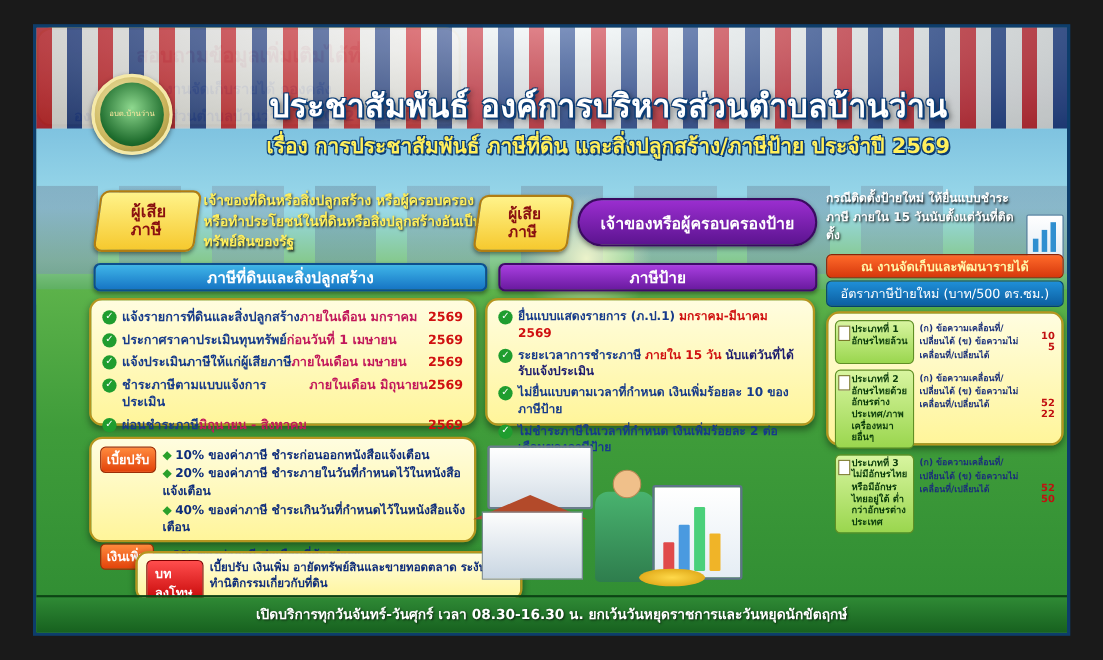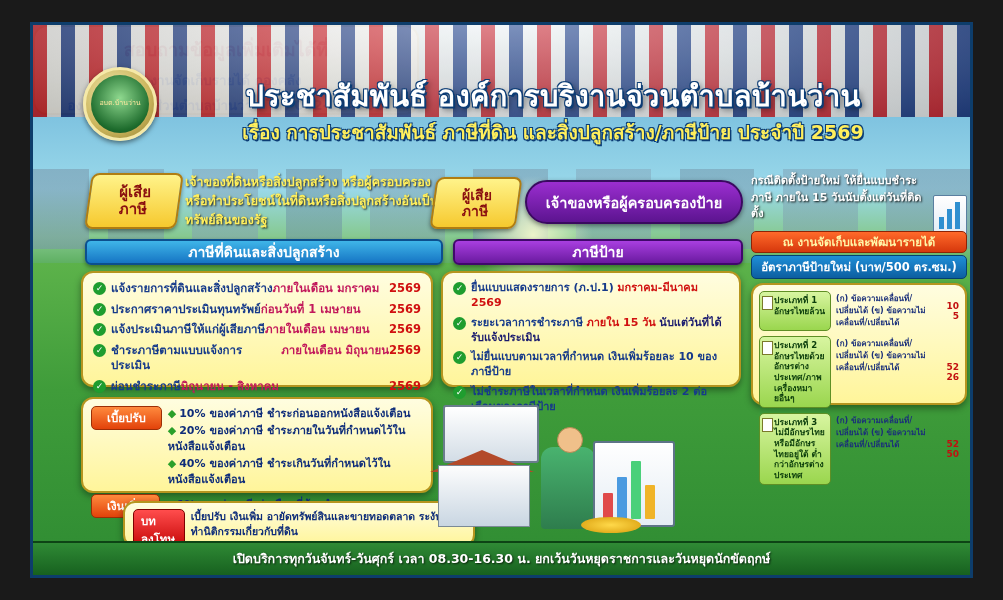--- a/index.html
+++ b/index.html
@@ -170,21 +170,21 @@
     position:absolute; left:718px; top:206px; width:216px; height:22px;
     background: linear-gradient(180deg,#ff6a2a,#d6380c);
     border:1px solid #8c2306; border-radius:5px;
     color:#fff6a8; font-weight:bold; font-size:11.5px;
     display:flex; align-items:center; justify-content:center;
   }
   .band-right2{
     position:absolute; left:718px; top:230px; width:216px; height:24px;
     background: linear-gradient(180deg,#1f8fd8,#0c5ea0);
     border:1px solid #06406f; border-radius:5px;
-    color:#ffffff; font-weight:bold; font-size:11.5px;
+    color:#ffffff; font-weight:normal; font-size:11.5px;
     display:flex; align-items:center; justify-content:center;
   }
 
   
   .card{
     position:absolute;
     background: linear-gradient(180deg,#fffde0,#fff59a);
     border:2px solid #b5951f; border-radius:12px;
     box-shadow:0 3px 7px rgba(0,0,0,.4);
   }
@@ -203,21 +203,21 @@
   .card-mid{ left:408px; top:246px; width:300px; height:116px; padding:8px 10px; }
   .card-mid .row{ font-size:11px; }
   .card-mid .blue{ color:#163a8a; font-weight:bold; }
   .card-mid .red{ color:#d01010; font-weight:bold; }
   .card-mid .dark{ color:#1a1a6e; font-weight:bold; }
 
   
   .card-pen{ left:48px; top:372px; width:352px; height:96px; padding:7px 8px 7px 8px; }
   .pen-tag{
     display:inline-block; background:linear-gradient(180deg,#ff8a3d,#e2420a);
-    color:#fff; font-weight:bold; font-size:11.5px; padding:2px 15px; border-radius:5px;
+    color:#fff; font-weight:bold; font-size:11.5px; padding:2px 5px; border-radius:5px;
     border:1px solid #9c2e06; margin-right:6px;
   }
   .pen-line{ font-size:11px; color:#0f2d7a; font-weight:bold; line-height:1.5; }
   .bullet{ color:#2aa02a; font-size:11px; margin-right:3px; }
 
   .card-penalty-law{ left:48px; top:476px; width:352px; height:46px; padding:6px 8px;margin-left:42px; }
   .law-tag{
     display:inline-block; background:linear-gradient(180deg,#ff4d4d,#c00000);
     color:#fff; font-weight:bold; font-size:11.5px; padding:2px 7px; border-radius:5px;
     border:1px solid #7d0000; margin-right:6px;
@@ -316,21 +316,21 @@
 <div class="poster">
 
   <div class="drape"></div>
   <div class="cityband"></div>
   <div class="greenfield"></div>
   <div class="mid-sun"></div>
 
   <div class="seal">
     <div class="inner">อบต.บ้านว่าน</div>
   </div>
-  <div class="title-main">ประชาสัมพันธ์ องค์การบริงานจ่วนตำบลบ้านว่าน</div>
+  <div class="title-main">ประชาสัมพันธ์ องค์การบริหารส่วนตำบลบ้านว่าน</div>
   <div class="title-sub">เรื่อง การประชาสัมพันธ์ ภาษีที่ดิน และสิ่งปลูกสร้าง/ภาษีป้าย ประจำปี 2569</div>
 
   <div class="doc-icon-left"></div>
   <div class="payer-left">
     <span>ผู้เสีย</span>
     <span>ภาษี</span>
   </div>
   <div class="left-desc">เจ้าของที่ดินหรือสิ่งปลูกสร้าง หรือผู้ครอบครอง หรือทำประโยชน์ในที่ดินหรือสิ่งปลูกสร้างอันเป็น ทรัพย์สินของรัฐ</div>
   <div class="band-left">ภาษีที่ดินและสิ่งปลูกสร้าง</div>
 
@@ -434,21 +434,21 @@
     </div>
     <div class="rate-row">
       <div class="rate-badge">
         <span class="sheet"></span>
         <span>ประเภทที่ 2 อักษรไทยด้วย อักษรต่างประเทศ/ภาพ เครื่องหมายอื่นๆ</span>
       </div>
       <div class="rate-desc">(ก) ข้อความเคลื่อนที่/เปลี่ยนได้
 (ข) ข้อความไม่เคลื่อนที่/เปลี่ยนได้</div>
       <div class="rate-vals">
         <span>52</span>
-        <span>26</span>
+        <span>22</span>
       </div>
     </div>
     <div class="rate-row">
       <div class="rate-badge">
         <span class="sheet"></span>
         <span>ประเภทที่ 3 ไม่มีอักษรไทย หรือมีอักษรไทยอยู่ใต้ ต่ำกว่าอักษรต่างประเทศ</span>
       </div>
       <div class="rate-desc">(ก) ข้อความเคลื่อนที่/เปลี่ยนได้
 (ข) ข้อความไม่เคลื่อนที่/เปลี่ยนได้</div>
       <div class="rate-vals">

